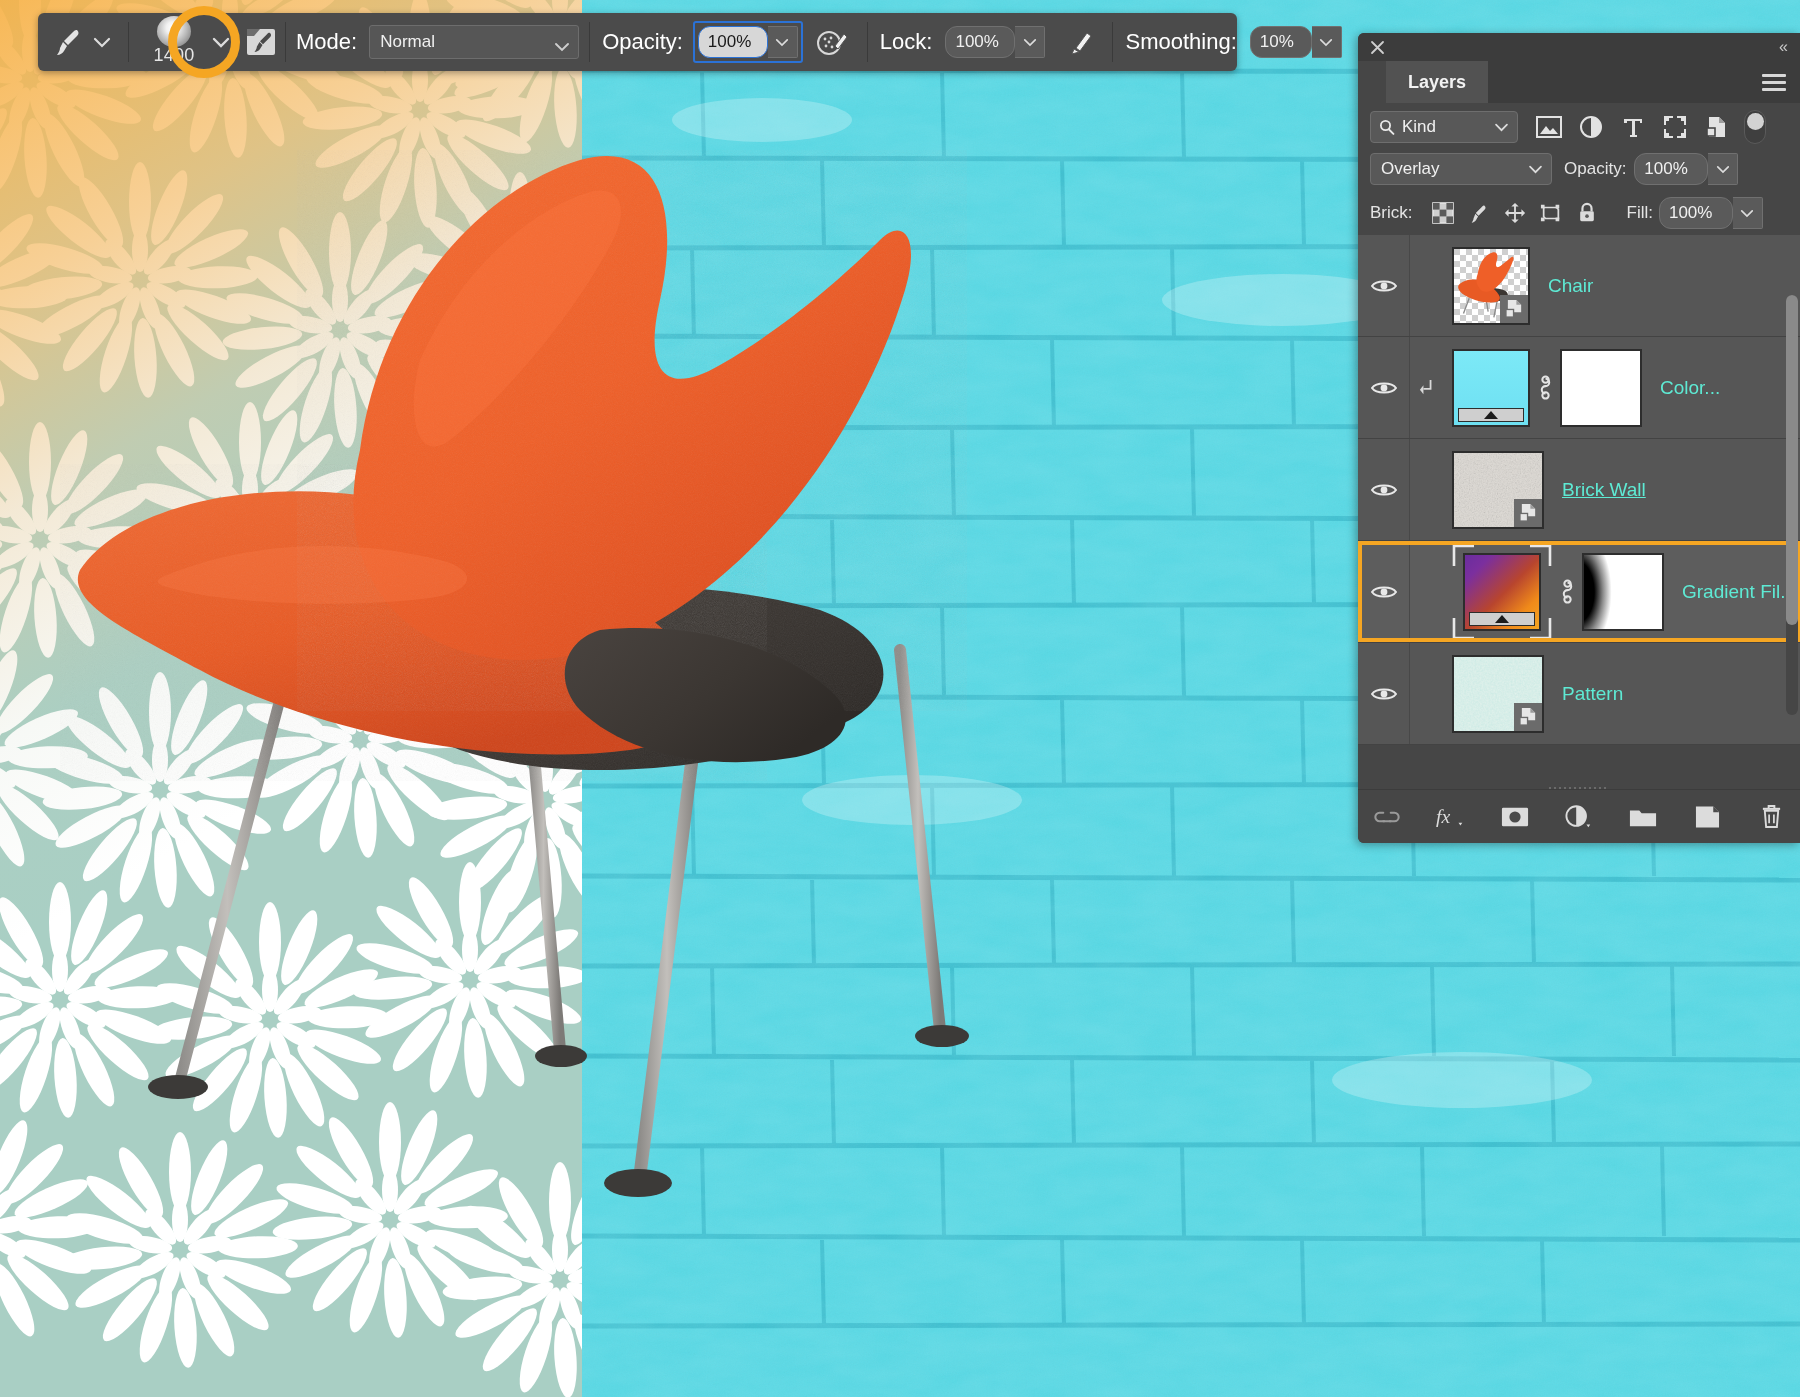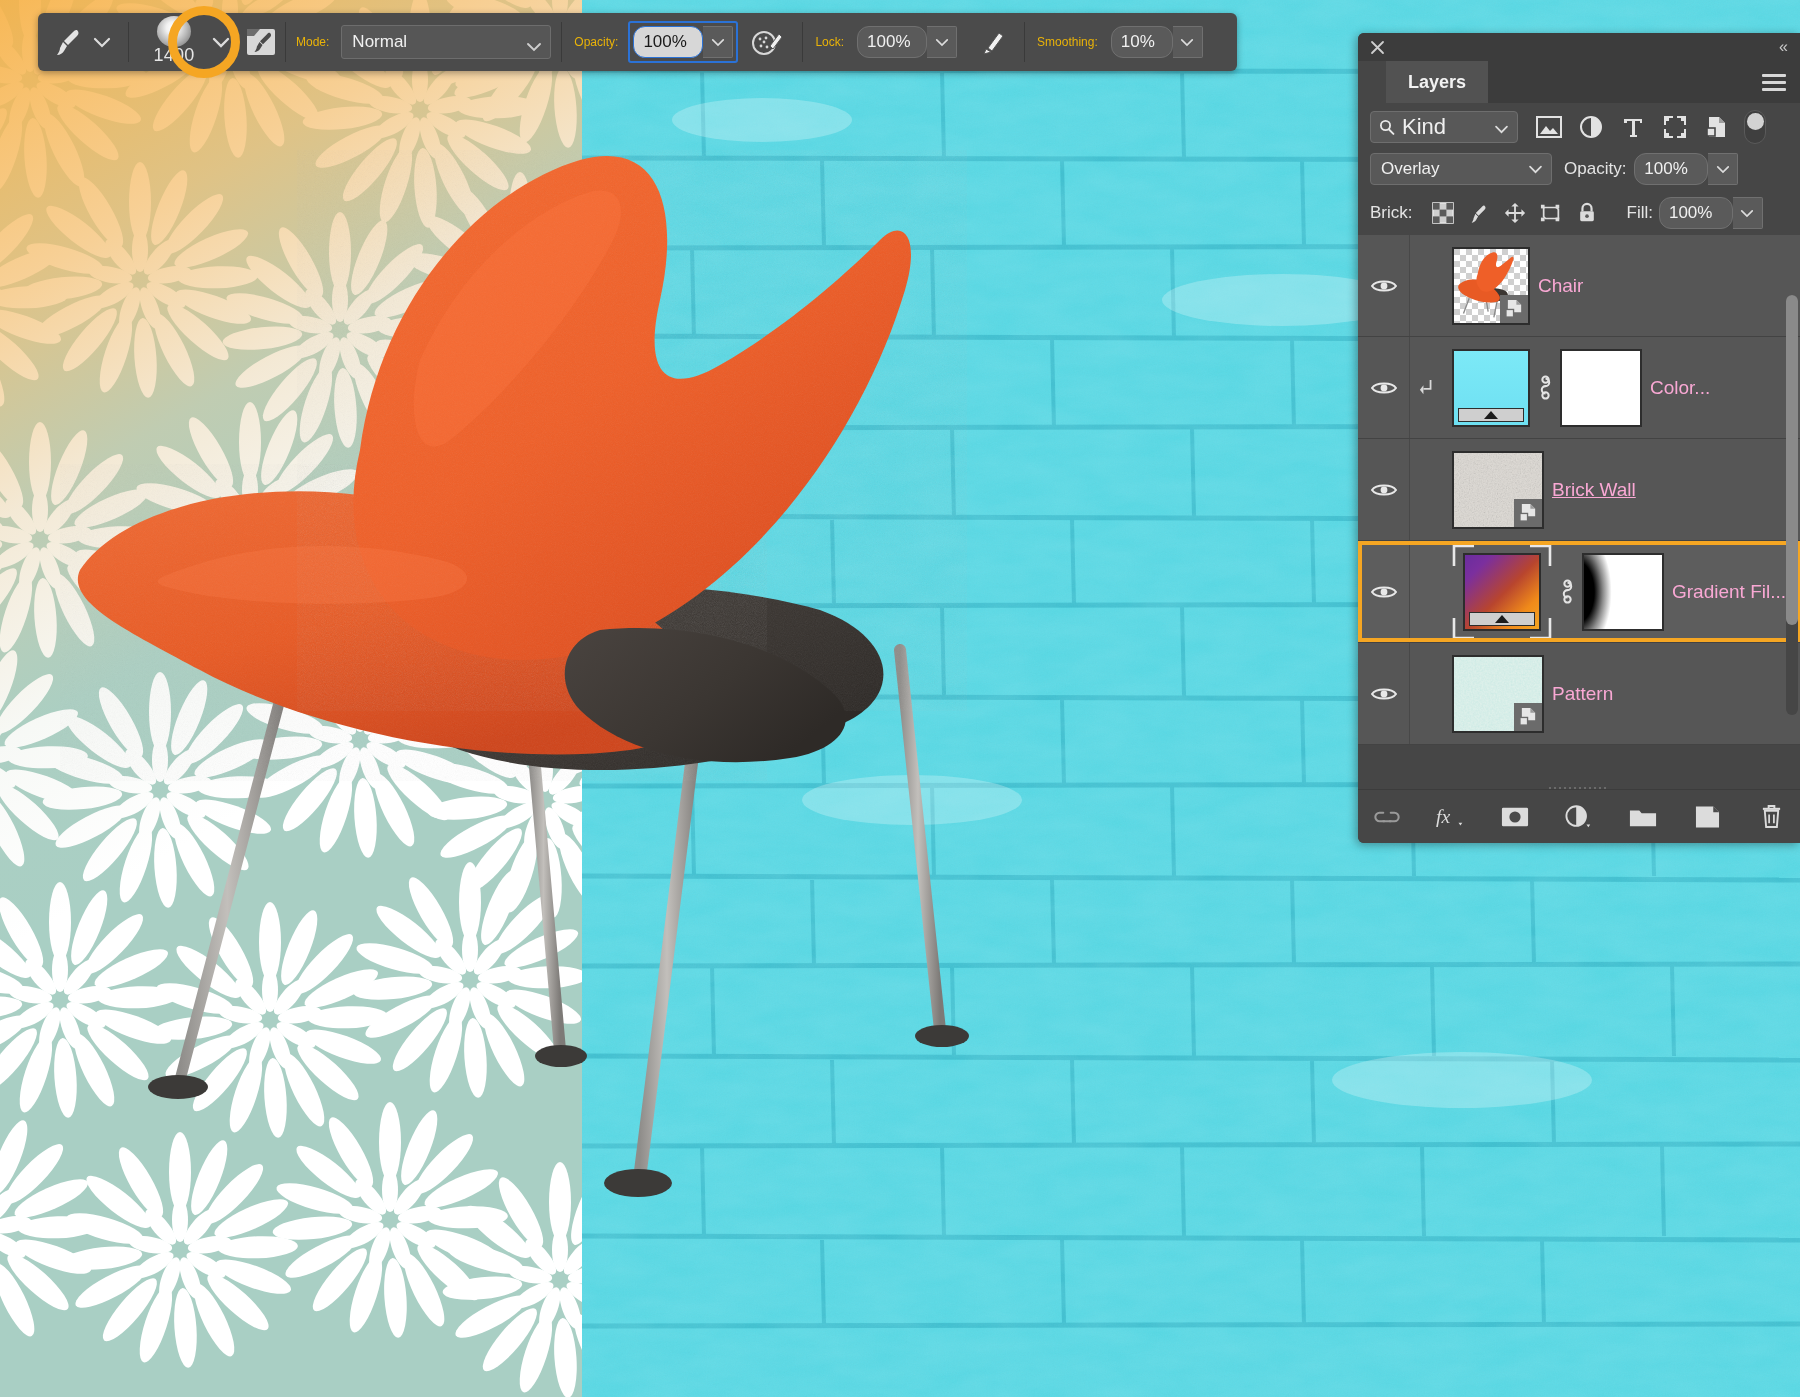--- a/index.html
+++ b/index.html
@@ -42,21 +42,21 @@
 
   
   .options-bar {
     position: absolute; left: 38px; top: 13px; width: 1199px; height: 58px;
     background: #4b4b4b; border-radius: 6px;
     display: flex; align-items: center; color: #dcdcdc; font-size: 17px;
     box-shadow: 0 2px 7px rgba(0,0,0,0.35);
   }
   .ob-sep { width: 1px; height: 40px; background: #3a3a3a; margin: 0 6px; flex: none; }
   .ob-group { display: flex; align-items: center; height: 100%; flex: none; }
-  .ob-label { color: #eab308; font-size: 12px; white-space: nowrap; }
+  .ob-label { color: #ffffff; font-size: 22px; white-space: nowrap; }
 
   .tool-icon { width: 34px; height: 34px; margin-left: 14px; flex: none; }
   .chev {
     width: 20px; height: 20px; margin: 0 10px 0 6px; flex: none;
     display: flex; align-items: center; justify-content: center;
   }
   .chev svg { width: 18px; height: 12px; }
 
   .brush-preview {
     position: relative; width: 62px; height: 48px; flex: none;
@@ -136,21 +136,21 @@
   .lp-menu-bars div { height: 3px; background: #d8d8d8; margin: 4px 0; border-radius: 1px; }
 
   .lp-body { background: #464646; padding: 0; }
 
   .lp-filter-row {
     display: flex; align-items: center; height: 44px; padding: 4px 10px 0 12px; gap: 0;
   }
   .kind-select {
     width: 148px; height: 32px; background: #585858; border: 1px solid #6e6e6e;
     border-radius: 4px; display: flex; align-items: center; padding: 0 8px;
-    gap: 7px; font-size: 22px; color: #f0f0f0;
+    gap: 7px; font-size: 17px; color: #f0f0f0;
   }
   .kind-select .sp { flex: 1; }
   .filter-icons { display: flex; align-items: center; gap: 0; margin-left: 10px; }
   .filt { width: 42px; height: 32px; display: flex; align-items: center; justify-content: center; }
   .pill-toggle {
     width: 22px; height: 34px; border-radius: 11px; background: #3f3f3f;
     border: 1px solid #5a5a5a; position: relative; margin-left: 6px;
   }
   .pill-toggle .knob {
     position: absolute; top: 2px; left: 2px; width: 17px; height: 17px;
@@ -205,21 +205,21 @@
   }
   .adj-strip .tri {
     width: 0; height: 0; border-left: 7px solid transparent;
     border-right: 7px solid transparent; border-bottom: 8px solid #1c1c1c;
   }
   .link-ico { width: 30px; display: flex; align-items: center; justify-content: center; flex: none; }
   .mask-thumb {
     width: 82px; height: 78px; border: 2px solid #2d2d2d; background: #fff; flex: none;
   }
   .layer-name {
-    margin-left: 8px; font-size: 19px; color: #f9a8d4; white-space: nowrap;
+    margin-left: 18px; font-size: 19px; color: #5eead4; white-space: nowrap;
   }
   .layer-name.underlined { text-decoration: underline; }
 
   .sel-corners { position: absolute; left: 0; top: 0; right: 0; bottom: 0; pointer-events: none; }
 
   .selected-outline {
     position: absolute; left: 0; right: 0; border: 4px solid #f5a623;
     pointer-events: none; box-sizing: border-box;
   }
 

